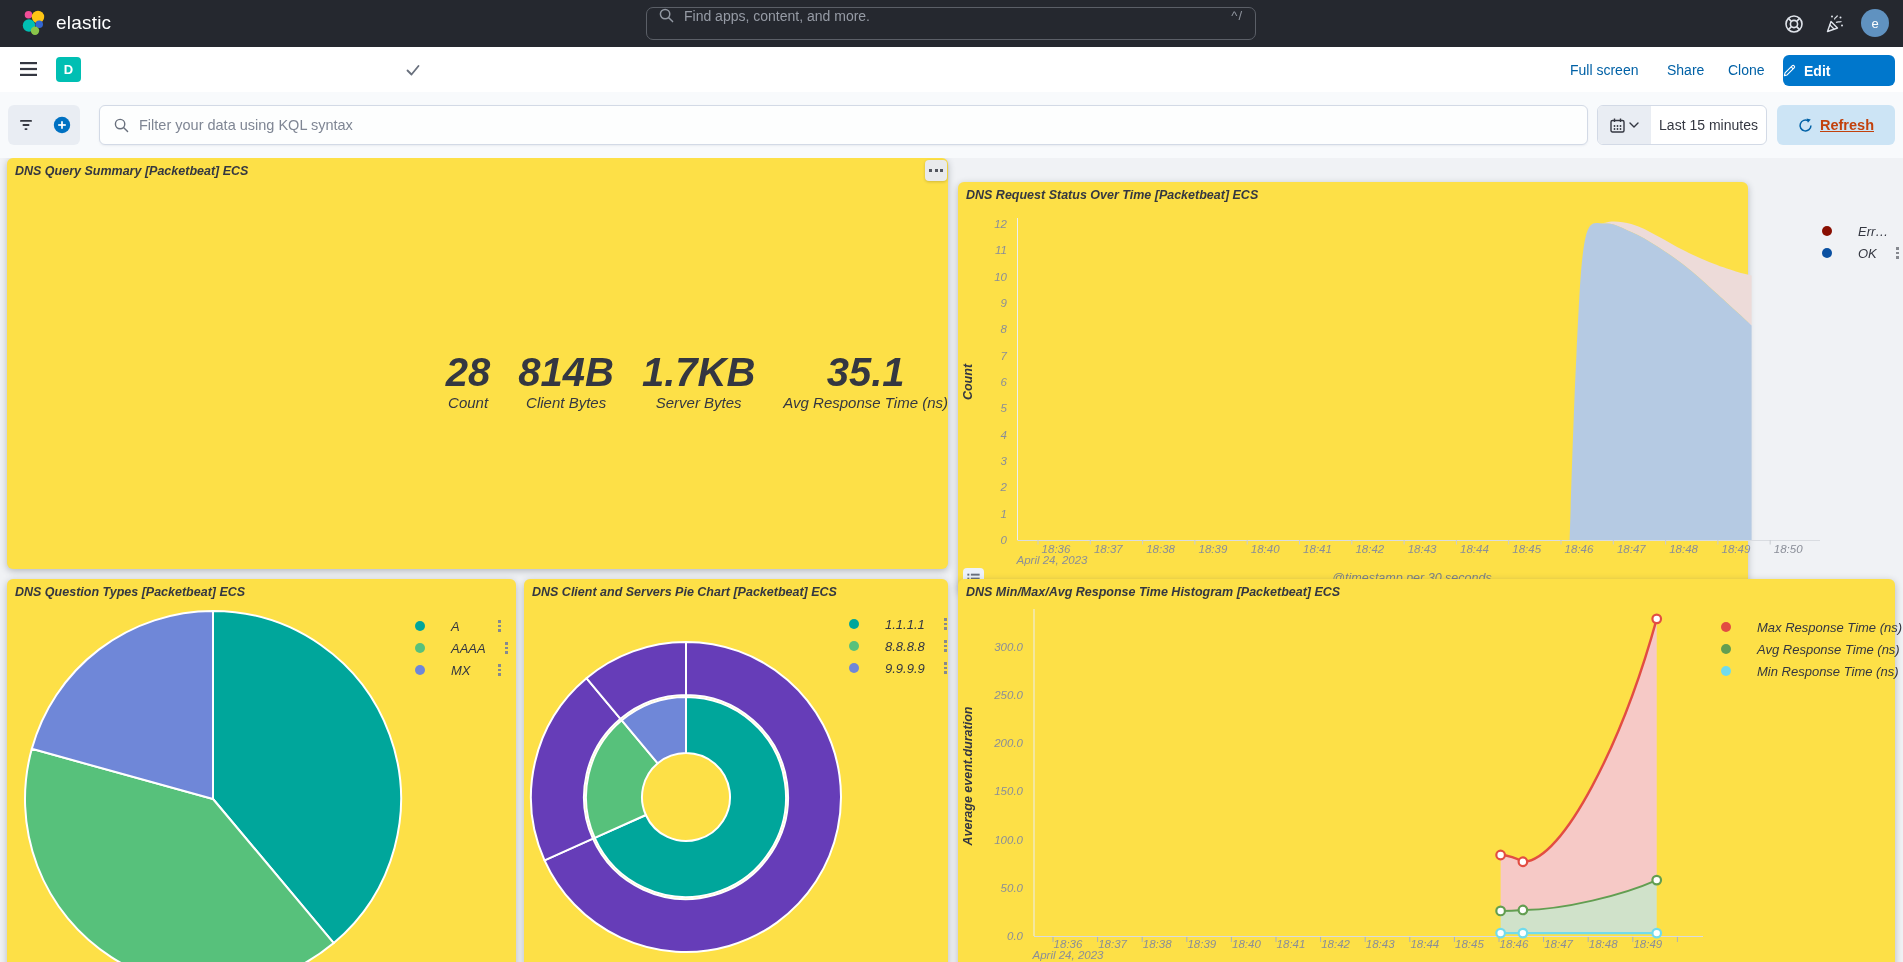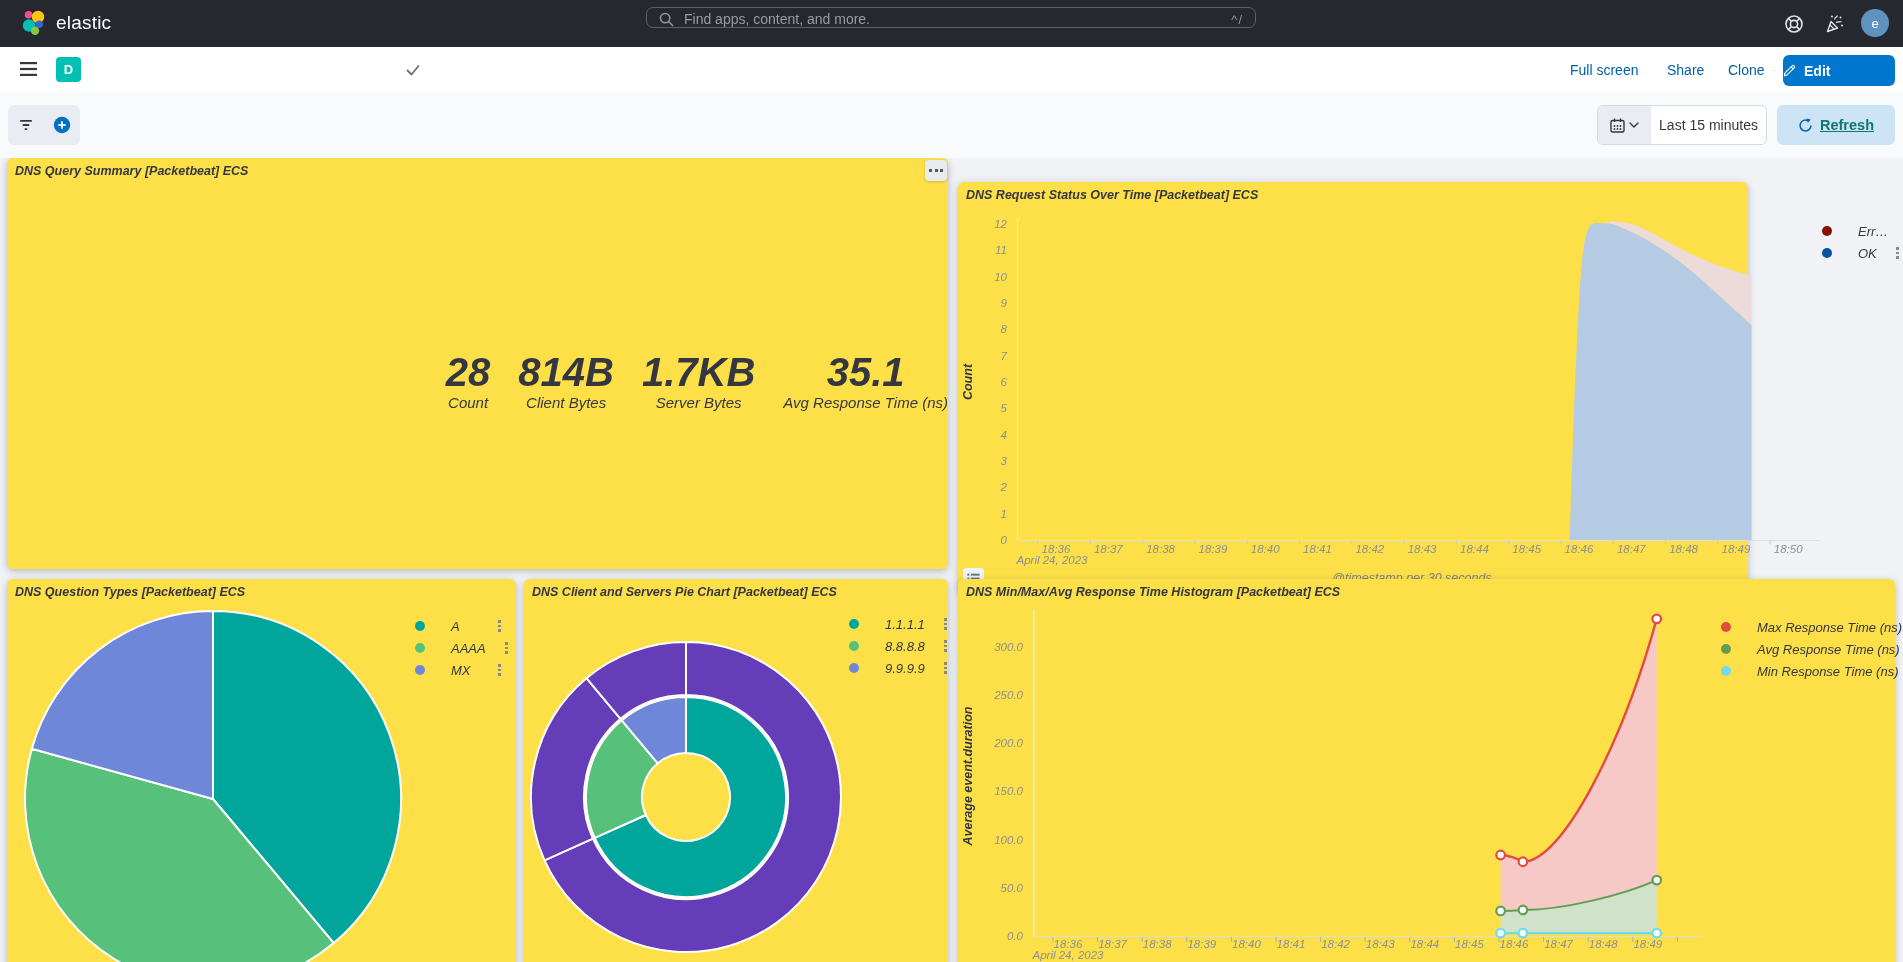--- a/index.html
+++ b/index.html
@@ -1,21 +1,21 @@
 <!DOCTYPE html>
 <html><head>
 <meta charset="utf-8">
 <style>
   * { margin:0; padding:0; box-sizing:border-box; }
   html,body { width:1903px; height:962px; overflow:hidden; }
   body { font-family:"Liberation Sans", sans-serif; background:#f0f2f5; position:relative; }
   .hdr { position:absolute; left:0; top:0; width:1903px; height:47px; background:#25282f; }
   .logo-wrap { position:absolute; left:22px; top:10px; display:flex; align-items:center; gap:8px; }
   .brand { color:#fff; font-size:19px; font-weight:500; letter-spacing:.2px; }
-  .hdr-search { position:absolute; left:646px; top:7px; width:610px; height:21px; border:1px solid #5b5f67; border-radius:7px; display:flex; align-items:flex-end; padding:0 12px; color:#9298a2; }
+  .hdr-search { position:absolute; left:646px; top:7px; width:610px; height:33px; border:1px solid #5b5f67; border-radius:7px; display:flex; align-items:flex-start; padding:0 12px; color:#9298a2; }
   .hdr-search .ph { font-size:14px; margin-left:10px; color:#969ba5; }
   .hdr-search .hint { margin-left:auto; font-size:13px; color:#8f949e; letter-spacing:1px; }
   .hdr-icon { position:absolute; top:13px; width:22px; height:22px; cursor:pointer; }
   .avatar { position:absolute; left:1861px; top:9px; width:28px; height:28px; border-radius:50%; background:#6092c0; color:#fff; font-size:13px; display:flex; align-items:center; justify-content:center; }
   .crumbbar { position:absolute; left:0; top:47px; width:1903px; height:45px; background:#fff; }
   .menu-btn { position:absolute; left:20px; top:15px; width:17px; height:14px; cursor:pointer; }
   .app-badge { position:absolute; left:56px; top:10px; width:25px; height:25px; border-radius:4px; background:#00bfb3; color:#fff; font-weight:700; font-size:13px; display:flex; align-items:center; justify-content:center; }
   .crumbs { position:absolute; left:104px; top:9px; height:26px; display:flex; align-items:center; }
   .crumb { height:26px; display:flex; align-items:center; font-size:12.5px; }
   .crumb.blue { background:#cce4f5; color:#0061a6; padding:0 12px 0 8px; clip-path:polygon(0 0, calc(100% - 9px) 0, 100% 50%, calc(100% - 9px) 100%, 0 100%); }
@@ -25,21 +25,21 @@
   .clink { color:#0061a6; font-size:14px; cursor:pointer; }
   .edit-btn { position:absolute; left:1783px; top:8px; width:112px; height:31px; background:#0077cc; border:none; border-radius:6px; color:#fff; font-size:14px; font-weight:600; display:flex; align-items:center; justify-content:flex-start; gap:8px; cursor:pointer; font-family:inherit; }
   .filterbar { position:absolute; left:0; top:92px; width:1903px; height:66px; background:#f8fafc; }
   .fgroup { position:absolute; left:8px; top:13px; width:72px; height:40px; background:#e9edf3; border-radius:6px; display:flex; }
   .fgroup .fbtn { width:36px; height:40px; display:flex; align-items:center; justify-content:center; cursor:pointer; }
   .kql { position:absolute; left:99px; top:13px; width:1489px; height:40px; background:#fdfefe; border:1px solid #d3dae6; border-radius:6px; display:flex; align-items:center; padding:0 14px; box-shadow:0 1px 2px rgba(152,162,179,.15); }
   .kql .ph { color:#7f8694; font-size:14.5px; margin-left:10px; }
   .datepick { position:absolute; left:1597px; top:13px; width:170px; height:40px; border:1px solid #d3dae6; border-radius:6px; background:#fff; display:flex; overflow:hidden; }
   .datepick .cal-seg { width:53px; background:#e9edf3; display:flex; align-items:center; justify-content:center; gap:4px; cursor:pointer; }
   .datepick .range { flex:1; display:flex; align-items:center; justify-content:center; font-size:14px; color:#343741; cursor:pointer; }
-  .refresh-btn { position:absolute; left:1777px; top:13px; width:118px; height:40px; background:#cce4f5; border:none; border-radius:6px; color:#0f766e; font-size:14.5px; font-weight:600; display:flex; align-items:center; justify-content:center; gap:7px; cursor:pointer; font-family:inherit; }
+  .refresh-btn { position:absolute; left:1777px; top:13px; width:118px; height:40px; background:#cce4f5; border:none; border-radius:6px; color:#c2410c; font-size:14.5px; font-weight:600; display:flex; align-items:center; justify-content:center; gap:7px; cursor:pointer; font-family:inherit; }
   .refresh-btn span { text-decoration:underline; }
   .dash { position:absolute; left:0; top:158px; width:1903px; height:804px; background:#f0f2f5; overflow:hidden; }
   .panel { position:absolute; background:#fde047; border-radius:6px; box-shadow:0 2px 7px rgba(55,65,80,.32);font-style:italic; }
   .ptitle { position:absolute; left:8px; top:6px; font-size:12.5px; font-weight:700; color:#343741; white-space:nowrap; }
   .opts-btn { position:absolute; right:1px; top:2px; width:22px; height:21px; background:#e9eaec; border-radius:4px; display:flex; align-items:center; justify-content:center; gap:2.5px; cursor:pointer; box-shadow:0 1px 3px rgba(0,0,0,.18); }
   .opts-btn i { width:3px; height:3px; background:#53565e; }
   .metric-row { position:absolute; left:0; right:0; top:195px; display:flex; justify-content:flex-end; gap:28px; }
   .metric { text-align:center; }
   .metric .val { font-size:40px; line-height:38px; font-weight:700; color:#343741; }
   .metric .lbl { font-size:15px; line-height:17px; margin-top:3px; color:#343741; }
@@ -134,20 +134,27 @@
           <rect x="5.5" y="9.2" width="3" height="1.8" rx=".9" fill="#343741"></rect>
         </svg>
     </div>
     <div class="fbtn">
       <svg width="18" height="18" viewBox="0 0 18 18">
           <circle cx="9" cy="9" r="8.2" fill="#0071c2"></circle>
           <line x1="9" y1="5.2" x2="9" y2="12.8" stroke="#fff" stroke-width="1.7"></line>
           <line x1="5.2" y1="9" x2="12.8" y2="9" stroke="#fff" stroke-width="1.7"></line>
         </svg>
     </div>
+  </div>
+  <div class="kql">
+    <svg width="15" height="15" viewBox="0 0 16 16">
+        <circle cx="6.5" cy="6.5" r="5" fill="none" stroke="#69707d" stroke-width="1.5"></circle>
+        <line x1="10.4" y1="10.4" x2="14.5" y2="14.5" stroke="#69707d" stroke-width="1.5" stroke-linecap="round"></line>
+      </svg>
+    <span class="ph">Filter your data using KQL syntax</span>
   </div>
   <div class="datepick">
     <div class="cal-seg">
       <svg width="15" height="15" viewBox="0 0 15 15">
         <rect x="1" y="2.5" width="13" height="11.5" rx="1.5" fill="none" stroke="#343741" stroke-width="1.4"></rect>
         <line x1="4.5" y1="0.5" x2="4.5" y2="4" stroke="#343741" stroke-width="1.4"></line>
         <line x1="10.5" y1="0.5" x2="10.5" y2="4" stroke="#343741" stroke-width="1.4"></line>
         <circle cx="4.5" cy="8" r=".9" fill="#343741"></circle>
           <circle cx="7.5" cy="8" r=".9" fill="#343741"></circle>
           <circle cx="10.5" cy="8" r=".9" fill="#343741"></circle>

